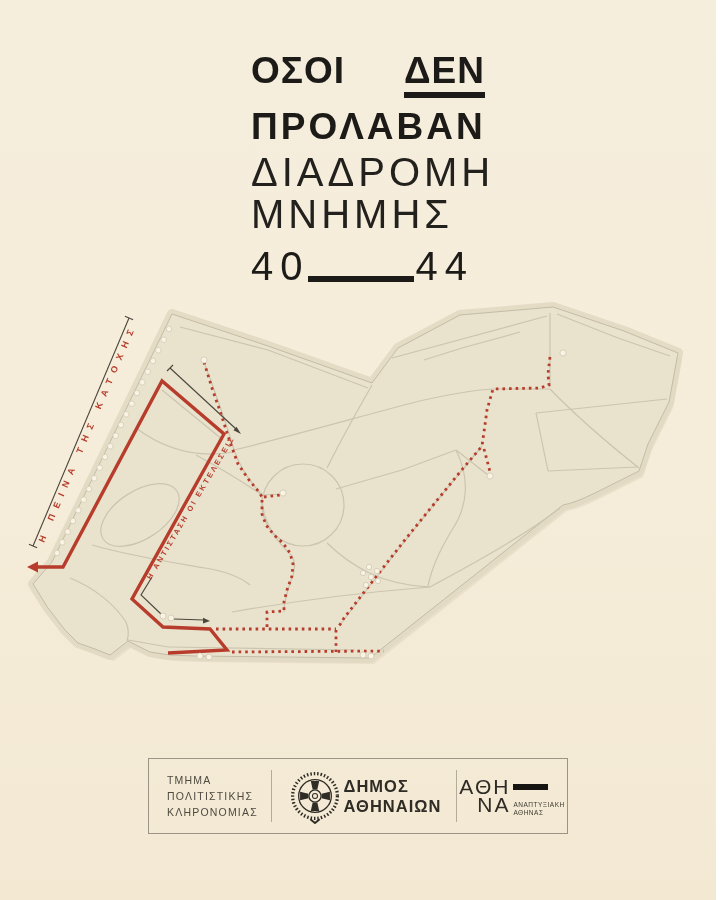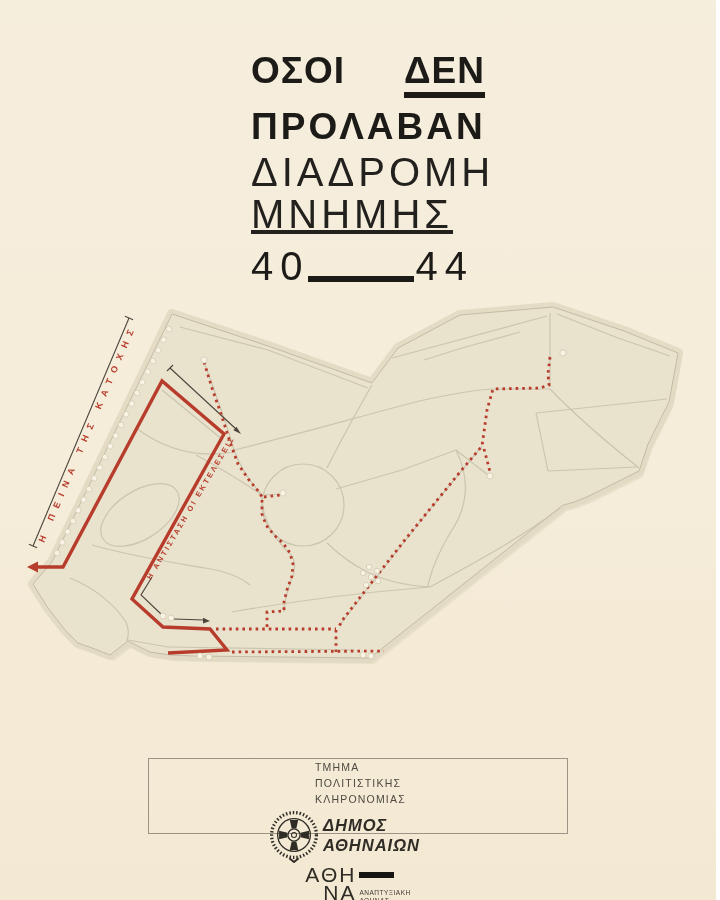--- a/index.html
+++ b/index.html
@@ -12,21 +12,21 @@
   body{width:720px;height:900px;overflow:hidden;font-family:"Liberation Sans",sans-serif;}
   .poster{position:relative;width:716px;height:900px;
     background:linear-gradient(180deg,#f6eedd 0%,#f5ecd9 55%,#f3e9d3 100%);}
   
   .t-line{position:absolute;left:251px;color:var(--ink);white-space:nowrap;line-height:1;}
   .t1{top:52px;width:234px;display:flex;justify-content:space-between;align-items:flex-start;
       font-size:37px;font-weight:700;letter-spacing:1px;}
   .t1 .den{border-bottom:6px solid var(--ink);padding-bottom:3px;}
   .t2{top:108px;font-size:37px;font-weight:700;letter-spacing:3px;}
   .t3{top:152px;font-size:40px;font-weight:400;letter-spacing:4px;color:#23211e;}
-  .t4{top:194px;font-size:40px;font-weight:400;letter-spacing:4px;color:#23211e;text-decoration:underline;}
+  .t4{top:194px;font-size:40px;font-weight:400;letter-spacing:4px;color:#23211e;}
   .t5{top:246px;display:flex;align-items:flex-end;font-size:40px;font-weight:400;}
   .t5 .yr{letter-spacing:7px;}
   .t5 .bar{width:106px;height:6px;background:var(--ink);margin:0 2px 4px -2px;}
   
   svg.map{position:absolute;left:0;top:0;width:720px;height:900px;}
   .park-shadow{fill:var(--shadow);opacity:.45;}
   .park-halo{fill:none;stroke:var(--halo);stroke-width:10;opacity:.85;stroke-linejoin:round;}
   .park{fill:var(--park);stroke:var(--park-edge);stroke-width:1;stroke-linejoin:round;}
   .ppath{fill:none;stroke:var(--path);stroke-width:1.2;}
   .route-solid{fill:none;stroke:var(--red);stroke-width:3.4;stroke-linejoin:miter;stroke-linecap:butt;}
@@ -35,25 +35,25 @@
   .annot-fill{fill:var(--annot);stroke:none;}
   .red-fill{fill:var(--red);stroke:none;}
   .marker{fill:var(--dot-fill);stroke:var(--dot-edge);stroke-width:.8;}
   .edge-dot{fill:var(--dot-fill);stroke:var(--dot-edge);stroke-width:.7;}
   .map-label{fill:var(--red);font-family:"Liberation Sans",sans-serif;font-weight:700;}
   .lbl1{font-size:9px;}
   .lbl2{font-size:7.5px;}
   
   .credits{position:absolute;left:148px;top:758px;width:420px;height:76px;
     border:1.5px solid var(--footer-border);box-sizing:border-box;
-    display:flex;align-items:center;color:var(--footer-text);flex-direction:column;}
+    display:flex;align-items:center;color:var(--footer-text);}
   .sec1{width:122px;padding-left:18px;box-sizing:border-box;
     font-size:10.5px;letter-spacing:1.2px;line-height:16px;}
   .vdiv{width:1px;height:52px;background:#b3ac9b;}
-  .sec2{width:184px;display:flex;align-items:center;justify-content:flex-start;gap:1px;font-style:italic;}
+  .sec2{width:184px;display:flex;align-items:center;justify-content:center;gap:1px;}
   .muni-name{font-size:16.5px;font-weight:700;letter-spacing:1px;line-height:20px;color:var(--footer-dark);}
   .sec3{flex:1;display:flex;align-items:center;justify-content:center;gap:3px;}
   .athina{font-size:21px;font-weight:500;letter-spacing:2px;line-height:18px;
     color:var(--footer-dark);text-align:right;}
   .dev{display:flex;flex-direction:column;align-self:flex-start;margin-top:9px;}
   .dev .blackbar{width:35px;height:6px;background:#171512;margin-bottom:11px;}
   .dev .devline{font-size:6.5px;letter-spacing:.5px;line-height:8px;color:#3c382f;}
 </style>
 </head>
 <body>

